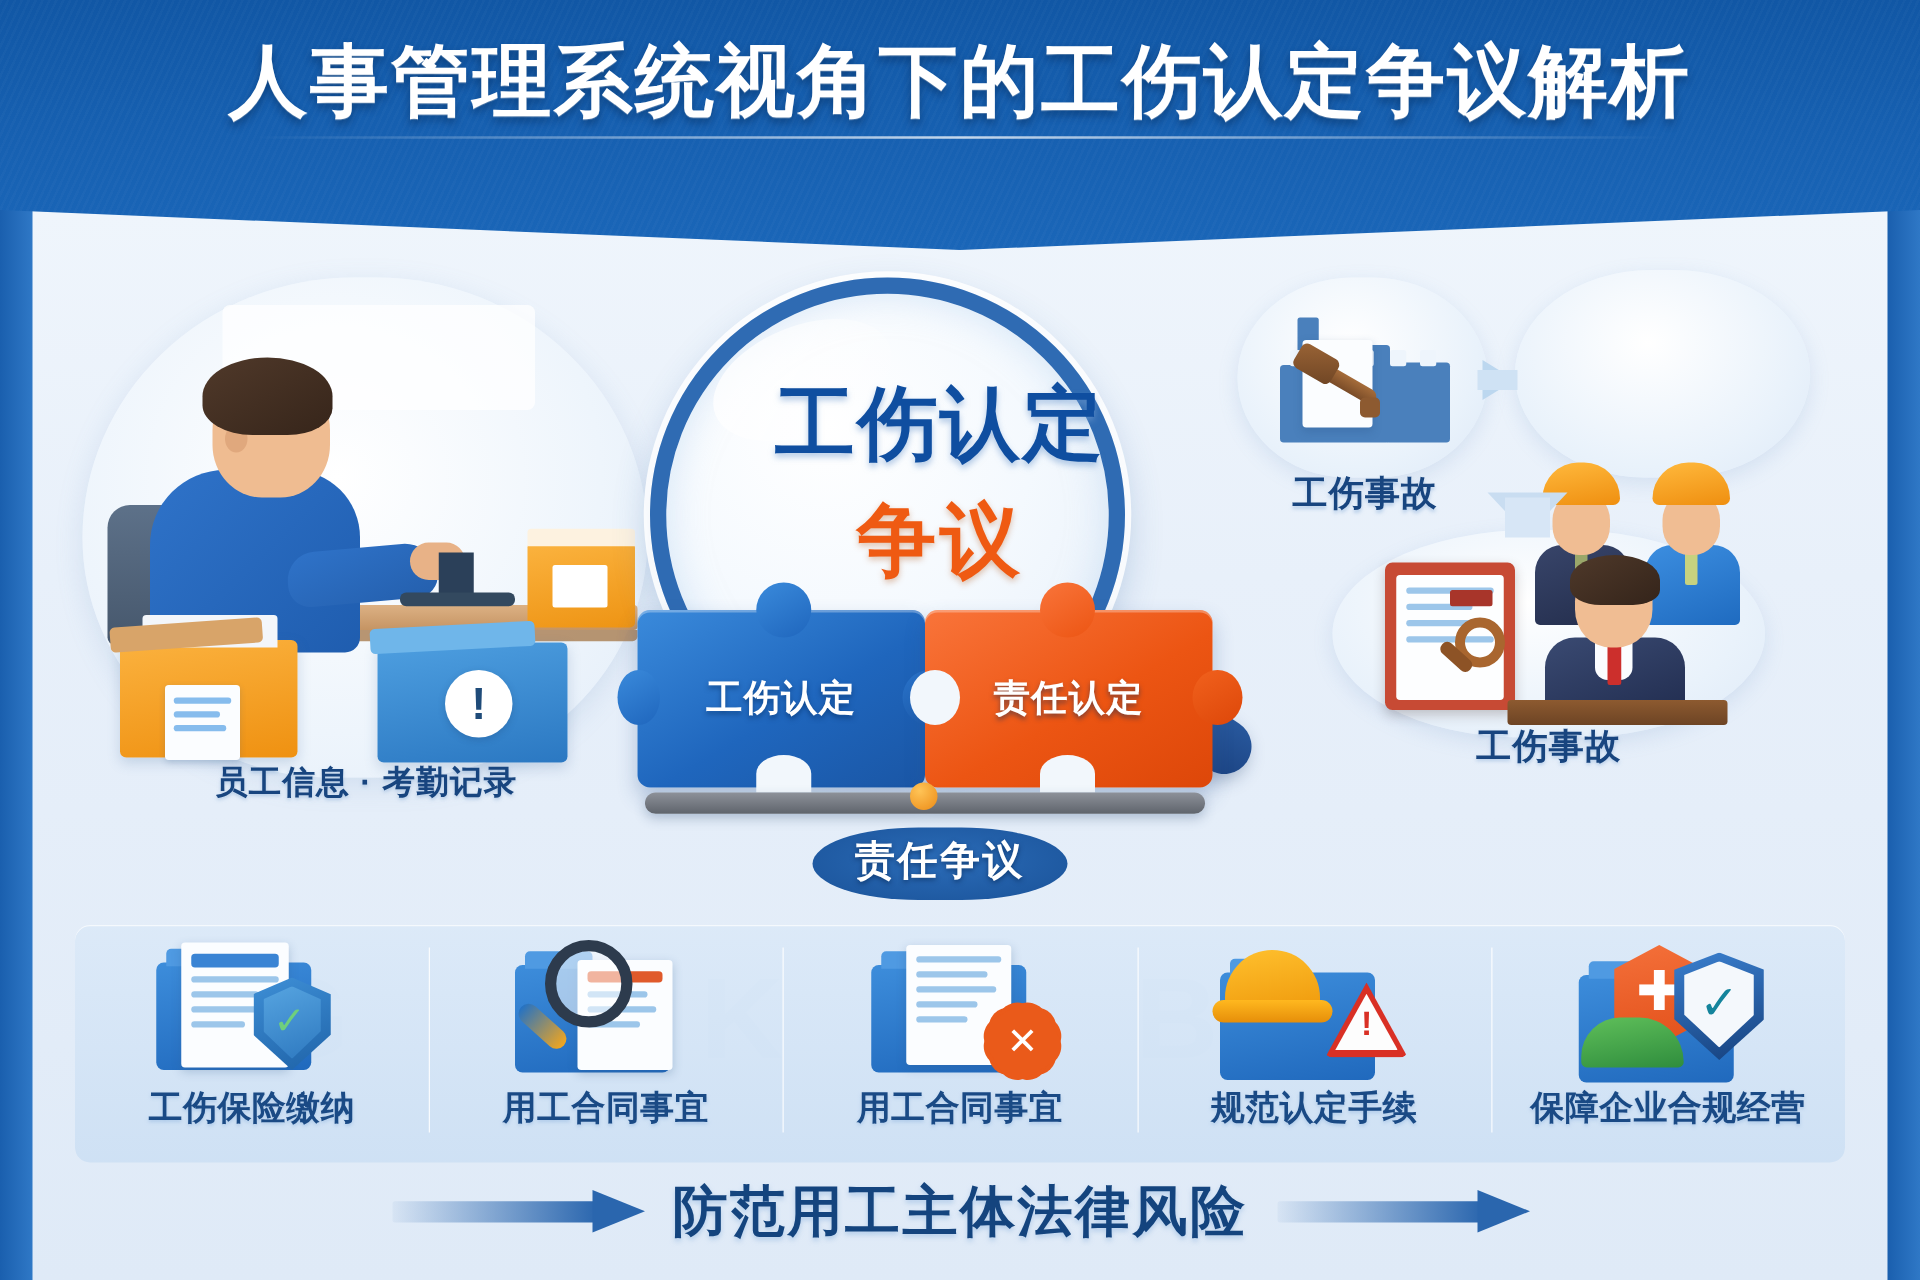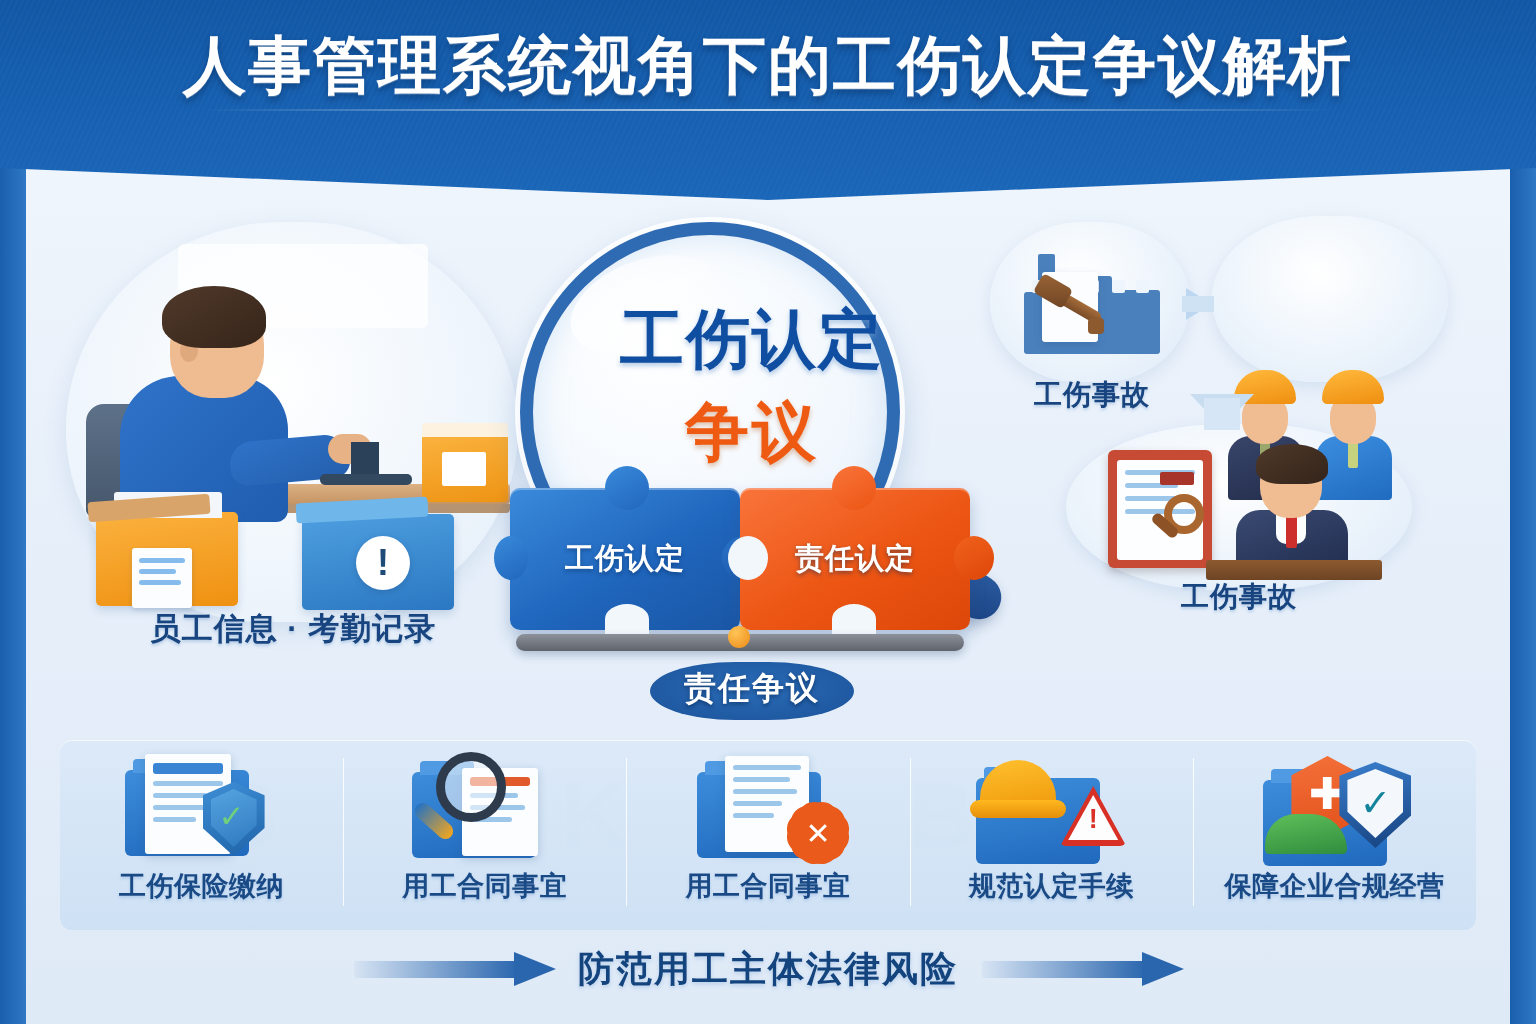--- a/index.html
+++ b/index.html
@@ -171,21 +171,21 @@
   }
   .alert-circle span { color:#1f4b79; font-size:36px; font-weight:bold; line-height:1; }
   .parcel { position:absolute; left:364px; top:218px; width:86px; height:68px;
             background:linear-gradient(170deg,#fbb33f,#ee9414); border-radius:4px; }
   .parcel .tape { position:absolute; left:0; top:-11px; width:100%; height:14px;
                   background:#fdf2e0; border-radius:3px 3px 0 0; }
   .parcel .label { position:absolute; left:20px; top:18px; width:44px; height:34px;
                    background:#fff; border-radius:2px; }
   .hr-caption {
     position:absolute; left:0; right:0; top:392px; text-align:center;
-    color:#18457f; font-size:31px; font-weight:bold; letter-spacing:1px;
+    color:#18457f; font-size:26px; font-weight:bold; letter-spacing:1px;
     text-shadow:0 2px 3px rgba(140,175,215,.55); white-space:nowrap;
   }
 
   
   .center-stage { position:absolute; left:492px; top:210px; width:520px; height:540px; z-index:5; }
   .lens {
     position:absolute; left:28px; top:12px; width:380px; height:380px;
     border-radius:50%;
     background:radial-gradient(circle at 36% 30%,#ffffff 0%,#f4f9fe 50%,#e6eff9 100%);
     border:13px solid #2f6bb3;
@@ -451,21 +451,21 @@
     position:absolute; left:60px; top:938px; width:1416px; height:62px; z-index:5;
     display:flex; align-items:center; justify-content:center; gap:24px;
   }
   .big-arrow { position:relative; width:200px; height:26px; }
   .big-arrow .shaft { position:absolute; left:0; top:5px; width:164px; height:17px;
       background:linear-gradient(90deg,rgba(46,106,178,.05),#2a66ae); border-radius:2px; }
   .big-arrow .head { position:absolute; left:160px; top:-4px; width:0; height:0;
       border-top:17px solid transparent; border-bottom:17px solid transparent;
       border-left:42px solid #2a66ae; }
   .strip-text {
-    color:#14447e; font-size:36px; font-weight:bold; letter-spacing:2px;
+    color:#14447e; font-size:44px; font-weight:bold; letter-spacing:2px;
     text-shadow:0 2px 4px rgba(150,185,225,.6); white-space:nowrap;
   }
 </style>
 </head>
 <body>
 
 <div id="poster">
 
   <div class="rail left"></div>
   <div class="rail right"></div>

